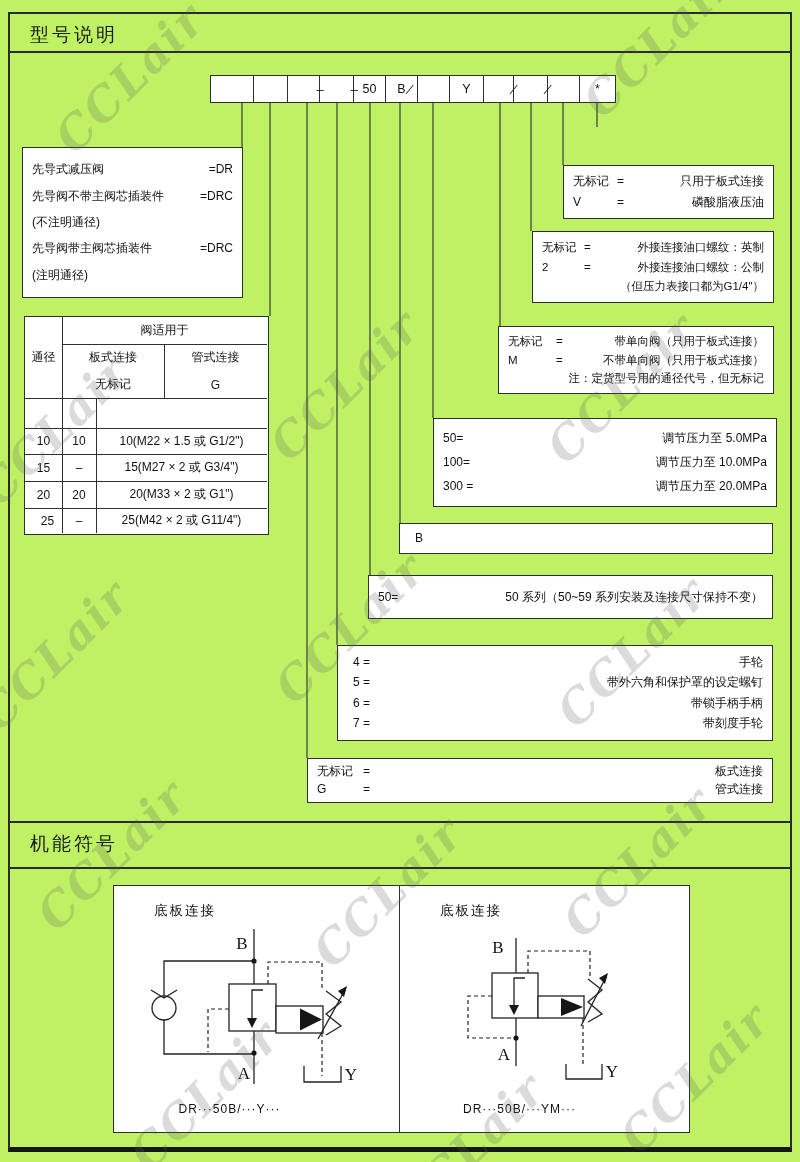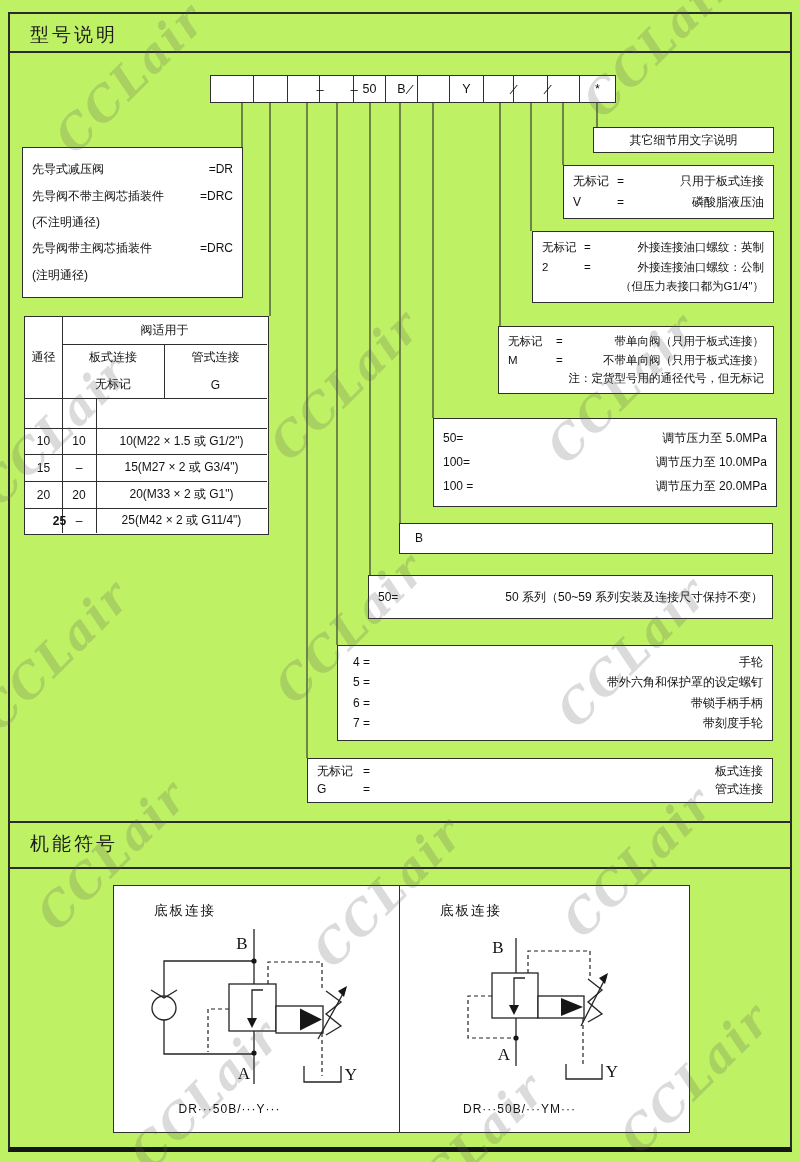--- a/index.html
+++ b/index.html
@@ -142,28 +142,25 @@
     <div class="abs" style="left:139px;top:54px;width:103px;height:27px;">G</div>
     <div class="abs" style="left:0;top:111px;width:37px;height:26px;">10</div>
     <div class="abs" style="left:37px;top:111px;width:34px;height:26px;">10</div>
     <div class="abs" style="left:71px;top:111px;width:171px;height:26px;">10(M22 × 1.5 或 G1/2")</div>
     <div class="abs" style="left:0;top:137px;width:37px;height:27px;">15</div>
     <div class="abs" style="left:37px;top:137px;width:34px;height:27px;">–</div>
     <div class="abs" style="left:71px;top:137px;width:171px;height:27px;">15(M27 × 2 或 G3/4")</div>
     <div class="abs" style="left:0;top:164px;width:37px;height:27px;">20</div>
     <div class="abs" style="left:37px;top:164px;width:34px;height:27px;">20</div>
     <div class="abs" style="left:71px;top:164px;width:171px;height:27px;">20(M33 × 2 或 G1")</div>
-    <div class="abs" style="left:16px;top:191px;width:37px;height:25px;font-weight:bold;">25</div>
+    <div class="abs" style="left:4px;top:191px;width:37px;height:25px;">25</div>
     <div class="abs" style="left:37px;top:191px;width:34px;height:25px;">–</div>
     <div class="abs" style="left:71px;top:191px;width:171px;height:25px;">25(M42 × 2 或 G11/4")</div>
   </div>
 
-  <div class="xbox center" style="left:593px;top:127px;width:181px;height:26px;flex-direction:row;">
-    <span>其它细节用文字说明</span>
-  </div>
 
   <div class="xbox" style="left:563px;top:165px;width:211px;height:54px;">
     <div class="xrow">
         <span class="cw" style="min-width:44px">无标记</span>
         <span>=</span>
         <span class="d">只用于板式连接</span>
       </div>
     <div class="xrow">
         <span class="cw" style="min-width:44px">V</span>
         <span>=</span>
@@ -202,21 +199,21 @@
   <div class="xbox" style="left:433px;top:418px;width:344px;height:89px;">
     <div class="xrow">
         <span class="c">50=</span>
         <span class="d">调节压力至 5.0MPa</span>
       </div>
     <div class="xrow">
         <span class="c">100=</span>
         <span class="d">调节压力至 10.0MPa</span>
       </div>
     <div class="xrow">
-        <span class="c">100 =</span>
+        <span class="c">300 =</span>
         <span class="d">调节压力至 20.0MPa</span>
       </div>
   </div>
 
   <div class="xbox" style="left:399px;top:523px;width:374px;height:31px;justify-content:center;">
     <div class="xrow">
         <span class="c" style="padding-left:6px">B</span>
       </div>
   </div>
 

